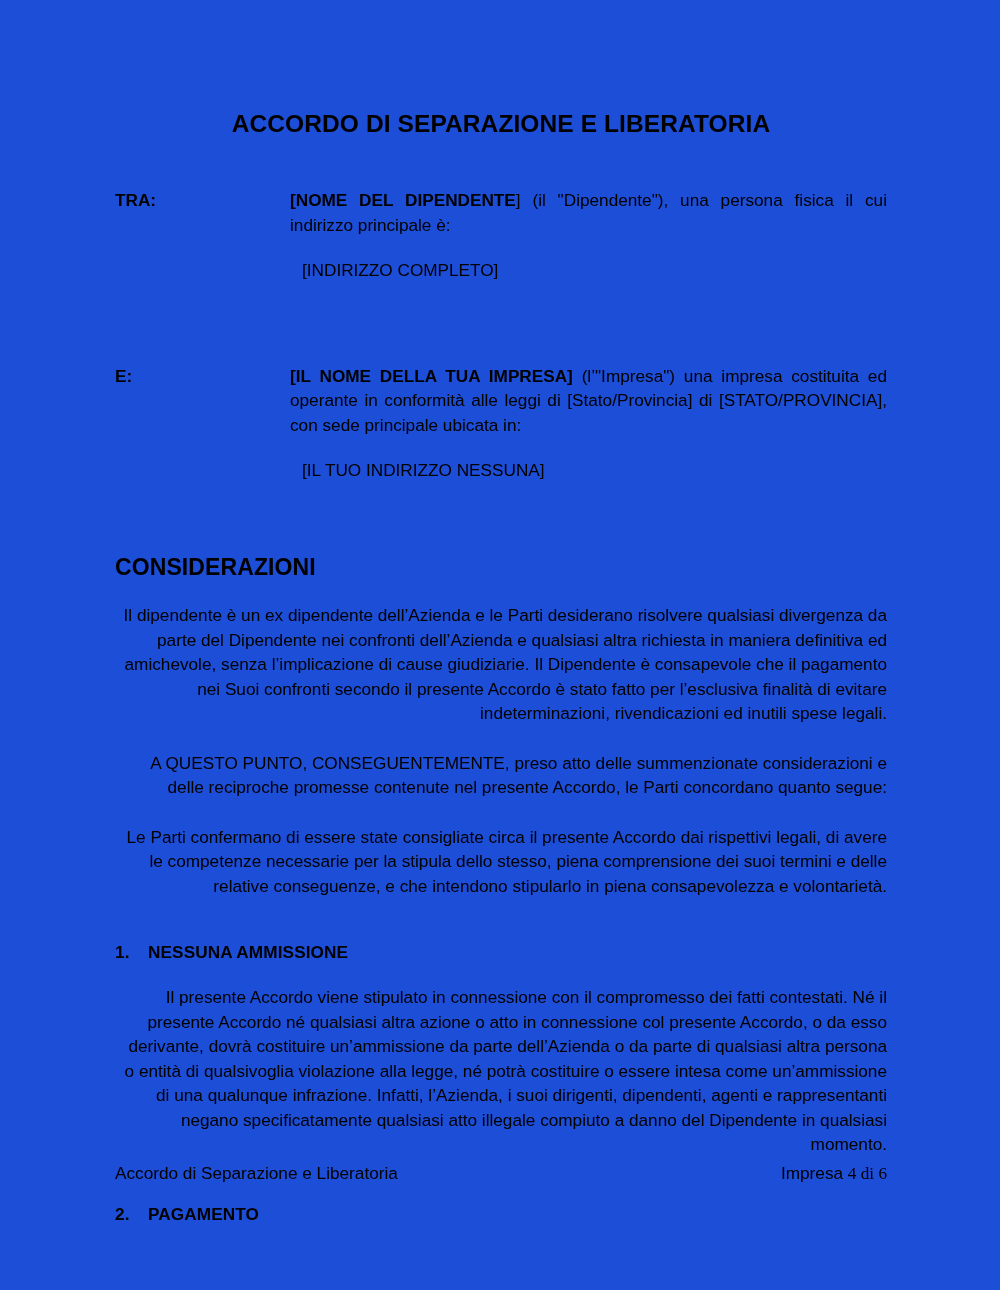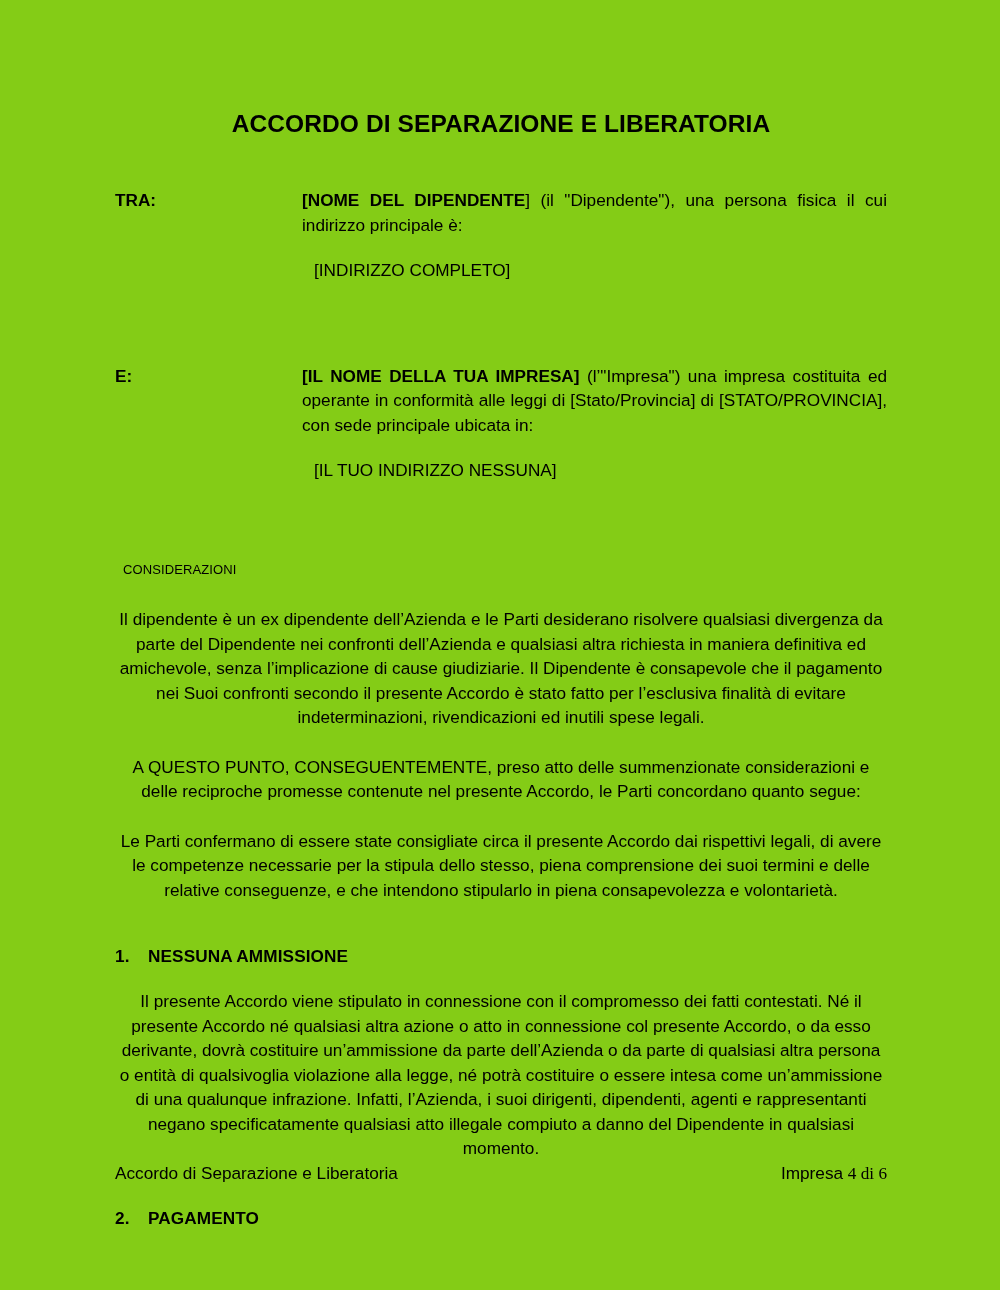--- a/index.html
+++ b/index.html
@@ -15,21 +15,21 @@
     color: #000000;
     -webkit-font-smoothing: antialiased;
   }
 
   .page {
     position: absolute;
     left: 0;
     top: 0;
     width: 1000px;
     height: 1290px;
-    background: #84cc16;
+    background: #1d4ed8;
     box-sizing: border-box;
   }
 
   .content {
     position: absolute;
     left: 115px;
     top: 0;
     width: 772px;
   }
 
@@ -48,21 +48,20 @@
     line-height: 1.42;
     margin: 0;
     padding-top: 55px;
   }
 
   
   .party-block {
     display: flex;
     font-size: 17.2px;
     line-height: 1.42;
-    gap: 12px;
   }
   .party-block.tra { padding-top: 50px; }
   .party-block.e   { padding-top: 81px; }
 
   .party-label {
     flex: 0 0 175px;
     font-weight: bold;
     font-size: 17.2px;
   }
   .party-body {
@@ -76,23 +75,23 @@
   .party-body p.addr {
     padding-top: 21px;
     text-align: left;
     margin-left: 12px;
   }
   .party-body .strong {
     font-weight: bold;
   }
 
   .section-head {
-    font-size: 13px;
-    font-weight: normal;
-    margin: 8px;
+    font-size: 23px;
+    font-weight: bold;
+    margin: 0;
     letter-spacing: 0.1px;
   }
   .section-head.considerazioni { padding-top: 72px; }
 
   .numbered-head {
     font-size: 17.2px;
     font-weight: bold;
     margin: 0;
     display: flex;
     letter-spacing: 0.1px;
@@ -101,21 +100,21 @@
     flex: 0 0 33px;
   }
   .numbered-head.first { padding-top: 44px; }
   .numbered-head.second { padding-top: 47px; }
 
   .body-para {
     font-size: 17.2px;
     line-height: 1.425;
     margin: 0;
     padding-top: 22px;
-    text-align: center;
+    text-align: right;
   }
   .body-para.gap-big { padding-top: 25px; }
 
   .footer {
     position: absolute;
     left: 115px;
     top: 1163px;
     width: 772px;
     display: flex;
     justify-content: space-between;

